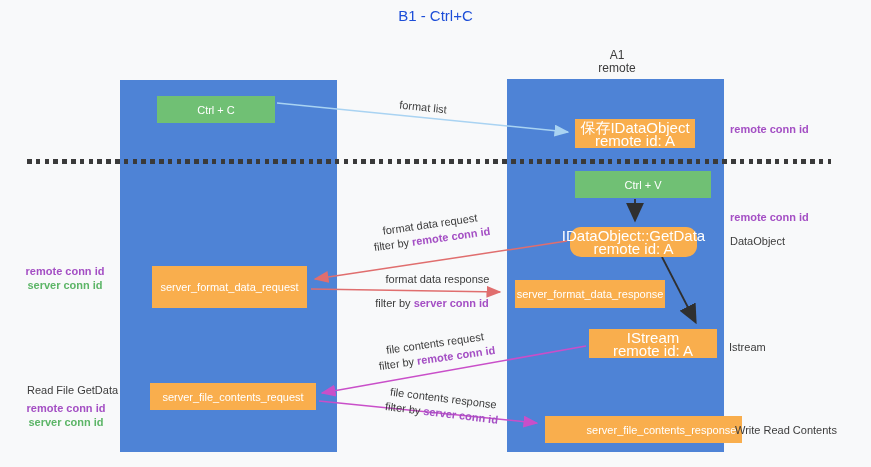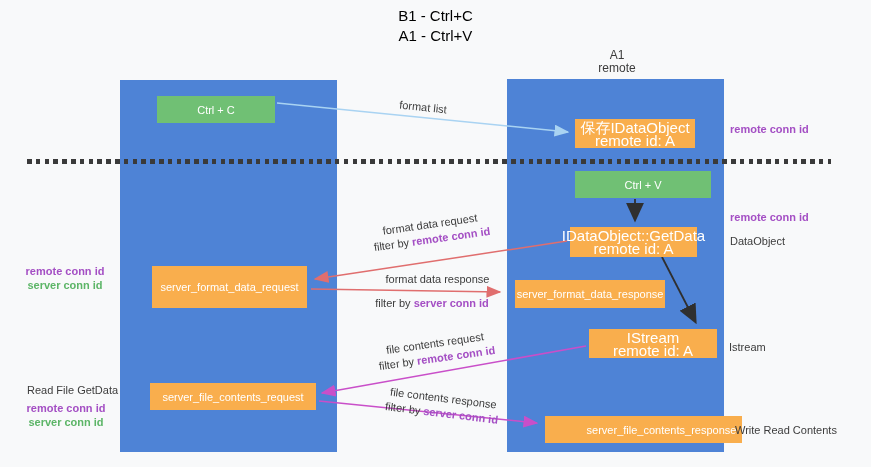--- a/index.html
+++ b/index.html
@@ -9,21 +9,21 @@
     background:#f8f9fa;
     font-family:"Liberation Sans", sans-serif;
     color:#3c3c3c;
     overflow:hidden;
   }
   .abs{position:absolute;}
   .title{
     left:0;right:0;top:6px;
     text-align:center;
     font-size:15px;line-height:20px;
-    color:#000000;
+    color:#1d4ed8;
   }
   .lane-header{
     width:100px;top:49px;
     text-align:center;
     font-size:12px;line-height:13px;
     color:#3c3c3c;
   }
   .lane{
     background:#4e83d6;
     width:217px;
@@ -57,21 +57,20 @@
   .filter-by{margin-right:3px;}
   svg.arrows{left:0;top:0;pointer-events:none;}
 </style>
 </head>
 <body>
 
 <div class="canvas">
 
   <div class="abs title">
     <div>B1 - Ctrl+C</div>
-    <div>A1 - Ctrl+V</div>
   </div>
 
   <div class="abs lane-header" style="left:166px;margin-top:36px;">
     <div>B1</div>
     <div>connection</div>
   </div>
   <div class="abs lane-header" style="left:567px;">
     <div>A1</div>
     <div>remote</div>
   </div>
@@ -113,21 +112,21 @@
     <div class="two">
       <div>保存IDataObject</div>
       <div>remote id: A</div>
     </div>
   </div>
 
   <div class="abs box green" style="left:575px;top:171px;width:136px;height:27px;">
     <span>Ctrl + V</span>
   </div>
 
-  <div class="abs box orange" style="left:570px;top:227px;width:127px;height:30px;">
+  <div class="abs box orange" style="left:570px;top:227px;width:127px;height:30px;border-radius:11px;">
     <div class="two">
       <div>IDataObject::GetData</div>
       <div>remote id: A</div>
     </div>
   </div>
 
   <div class="abs box orange" style="left:152px;top:266px;width:155px;height:42px;">
     <span>server_format_data_request</span>
   </div>
 

